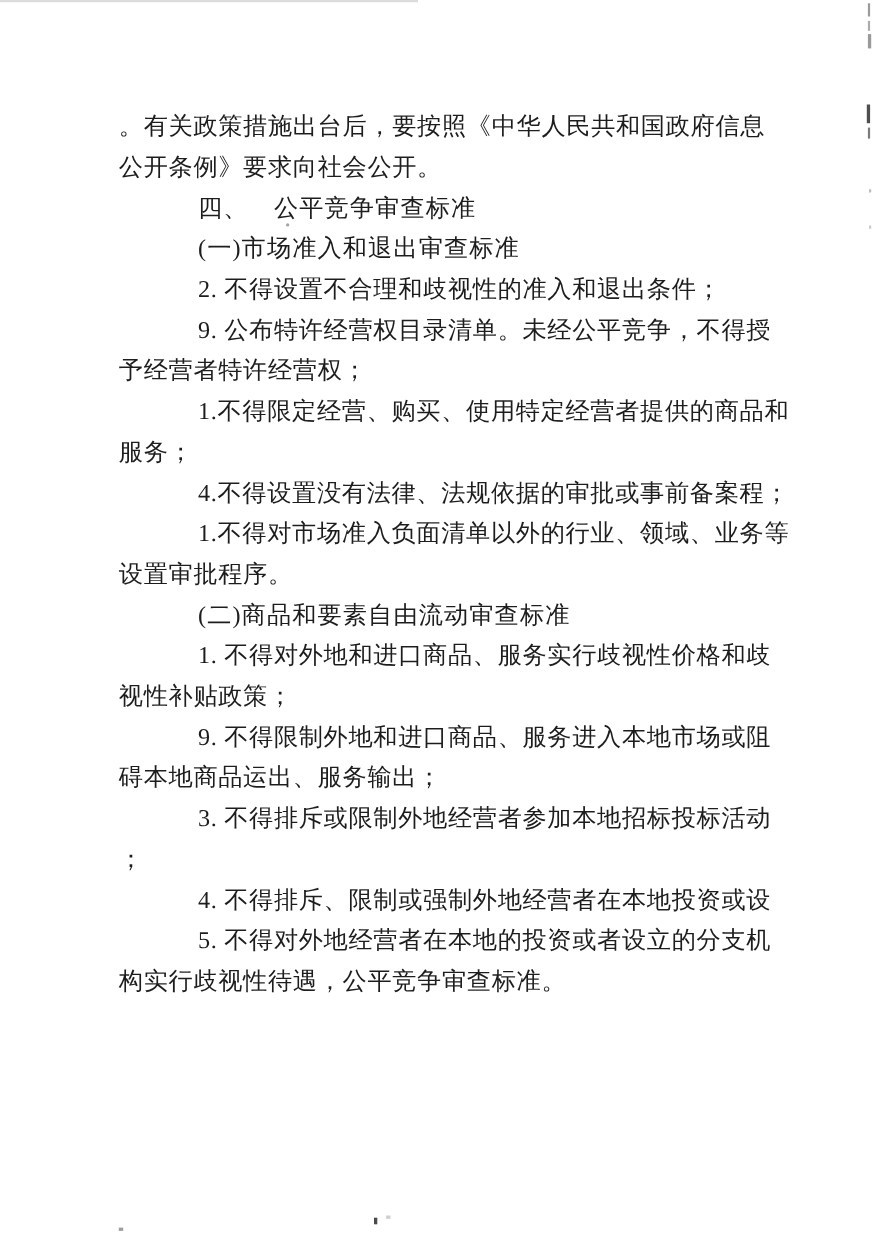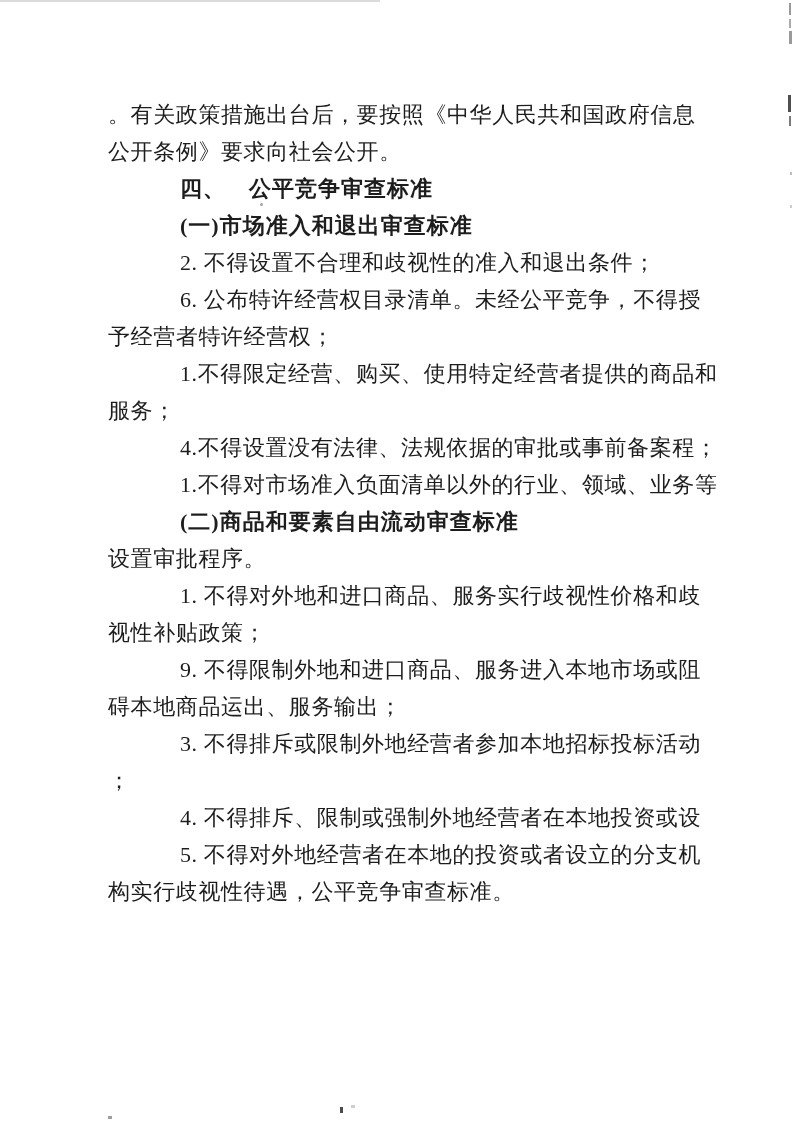--- a/index.html
+++ b/index.html
@@ -20,21 +20,21 @@
     color: #1d1d1d;
     font-size: 22px;
     letter-spacing: 0.6px;
   }
   .line {
     height: 37px;
     line-height: 37px;
     white-space: pre;
   }
   .line.indent { text-indent: 72px; }
-  .line.heading { font-weight: 700; letter-spacing: 1px; }
+  .line.heading { font-weight: 400; letter-spacing: 1px; }
   .artifact { position: absolute; }
   
   .a-topline   { left: 0;   top: 0;    width: 380px; height: 2px;  background: #dcdcdc; }
   .a-rdash1    { left: 789px; top: 3px;   width: 2px; height: 12px; background: #9a9a9a; }
   .a-rdash2    { left: 789px; top: 19px;  width: 2px; height: 9px;  background: #ababab; }
   .a-rdash3    { left: 789px; top: 31px;  width: 3px; height: 13px; background: #9a9a9a; }
   .a-rdash4    { left: 788px; top: 95px;  width: 3px; height: 17px; background: #4f4f4f; }
   .a-rdash5    { left: 789px; top: 116px; width: 2px; height: 10px; background: #7a7a7a; }
   .a-speck1    { left: 790px; top: 172px; width: 2px; height: 3px;  background: #bdbdbd; }
   .a-speck2    { left: 790px; top: 205px; width: 2px; height: 3px;  background: #cccccc; }
@@ -46,28 +46,28 @@
 </head>
 <body>
 
 <div class="page">
   <div class="doc" style="color: rgb(29, 29, 29);">
       <div class="line">。有关政策措施出台后，要按照《中华人民共和国政府信息</div>
       <div class="line">公开条例》要求向社会公开。</div>
       <div class="line indent heading">四、　公平竞争审查标准</div>
       <div class="line indent heading">(一)市场准入和退出审查标准</div>
       <div class="line indent">2. 不得设置不合理和歧视性的准入和退出条件；</div>
-      <div class="line indent">6. 公布特许经营权目录清单。未经公平竞争，不得授</div>
+      <div class="line indent">9. 公布特许经营权目录清单。未经公平竞争，不得授</div>
       <div class="line">予经营者特许经营权；</div>
       <div class="line indent">1.不得限定经营、购买、使用特定经营者提供的商品和</div>
       <div class="line">服务；</div>
       <div class="line indent">4.不得设置没有法律、法规依据的审批或事前备案程；</div>
       <div class="line indent">1.不得对市场准入负面清单以外的行业、领域、业务等</div>
+      <div class="line">设置审批程序。</div>
       <div class="line indent heading">(二)商品和要素自由流动审查标准</div>
-      <div class="line">设置审批程序。</div>
       <div class="line indent">1. 不得对外地和进口商品、服务实行歧视性价格和歧</div>
       <div class="line">视性补贴政策；</div>
       <div class="line indent">9. 不得限制外地和进口商品、服务进入本地市场或阻</div>
       <div class="line">碍本地商品运出、服务输出；</div>
       <div class="line indent">3. 不得排斥或限制外地经营者参加本地招标投标活动</div>
       <div class="line">；</div>
       <div class="line indent">4. 不得排斥、限制或强制外地经营者在本地投资或设</div>
       <div class="line indent">5. 不得对外地经营者在本地的投资或者设立的分支机</div>
       <div class="line">构实行歧视性待遇，公平竞争审查标准。</div>
     </div>

